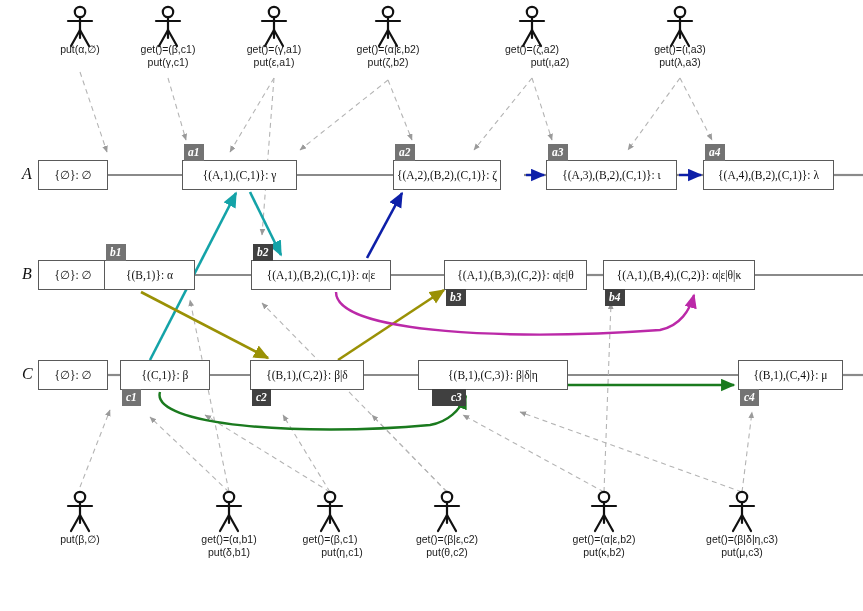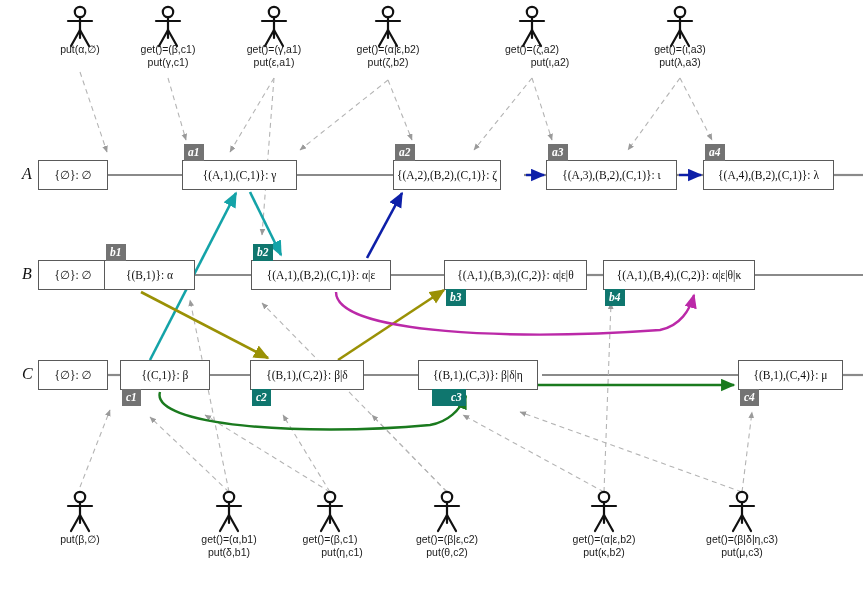--- a/index.html
+++ b/index.html
@@ -6,21 +6,21 @@
   body{width:863px;height:611px;font-family:"Liberation Sans",sans-serif;overflow:hidden;}
   #stage{position:relative;width:863px;height:611px;}
   svg#canvas{position:absolute;left:0;top:0;width:863px;height:611px;}
   .opLabel{position:absolute;font-family:"Liberation Sans",sans-serif;font-size:10.5px;color:#1a1a1a;white-space:nowrap;text-align:center;transform:translateX(-50%);line-height:13px;}
   .rowLabel{position:absolute;font-family:"Liberation Serif",serif;font-style:italic;font-size:16px;color:#111;}
   .node{position:absolute;box-sizing:border-box;border:1.4px solid #5a5a5a;background:#fff;height:30px;line-height:28px;text-align:center;
         font-family:"Liberation Serif",serif;font-size:11.5px;color:#111;white-space:nowrap;}
   .tag{position:absolute;box-sizing:border-box;height:17px;line-height:17px;padding:0 4px;color:#fff;
        font-family:"Liberation Serif",serif;font-style:italic;font-weight:bold;font-size:11.5px;text-align:center;}
   .tag.blue{background:#737373;}
-  .tag.green{background:#0f766e;}
+  .tag.green{background:#404040;}
   .legend{position:absolute;left:0;top:588px;width:863px;height:23px;}
   .lgItem{position:absolute;font-size:11px;color:#111;white-space:nowrap;}
   .sw{position:absolute;width:11px;height:11px;top:4px;}
 </style>
 </head>
 <body>
 
 <div id="stage">
 
   <svg id="canvas" viewBox="0 0 863 611">
@@ -218,21 +218,21 @@
       <div class="tag green" style="left: 253px; top: 244px;">b2</div>
       <div class="node" style="left: 444px; top: 260px; width: 143px;">{(A,1),(B,3),(C,2)}: α|ε|θ</div>
       <div class="tag green" style="left: 446px; top: 289px;">b3</div>
       <div class="node" style="left: 603px; top: 260px; width: 152px;">{(A,1),(B,4),(C,2)}: α|ε|θ|κ</div>
       <div class="tag green" style="left: 605px; top: 289px;">b4</div>
       <div class="node" style="left: 38px; top: 360px; width: 70px;">{∅}: ∅</div>
       <div class="node" style="left: 120px; top: 360px; width: 90px;">{(C,1)}: β</div>
       <div class="tag blue" style="left: 122px; top: 389px;">c1</div>
       <div class="node" style="left: 250px; top: 360px; width: 114px;">{(B,1),(C,2)}: β|δ</div>
       <div class="tag green" style="left: 252px; top: 389px;">c2</div>
-      <div class="node" style="left: 418px; top: 360px; width: 120px;">{(B,1),(C,3)}: β|δ|η</div>
+      <div class="node" style="left: 418px; top: 360px; width: 150px;">{(B,1),(C,3)}: β|δ|η</div>
       <div class="tag green" style="left: 432px; top: 389px; padding-left: 19px;">c3</div>
       <div class="node" style="left: 738px; top: 360px; width: 105px;">{(B,1),(C,4)}: μ</div>
       <div class="tag blue" style="left: 740px; top: 389px;">c4</div>
     </div>
   <div id="labels-layer">
       <div class="opLabel" style="left: 80px; top: 43px;">put(α,∅)</div>
       <div class="opLabel" style="left: 168px; top: 43px;">get()=(β,c1)</div>
       <div class="opLabel" style="left: 168px; top: 56px;">put(γ,c1)</div>
       <div class="opLabel" style="left: 274px; top: 43px;">get()=(γ,a1)</div>
       <div class="opLabel" style="left: 274px; top: 56px;">put(ε,a1)</div>

